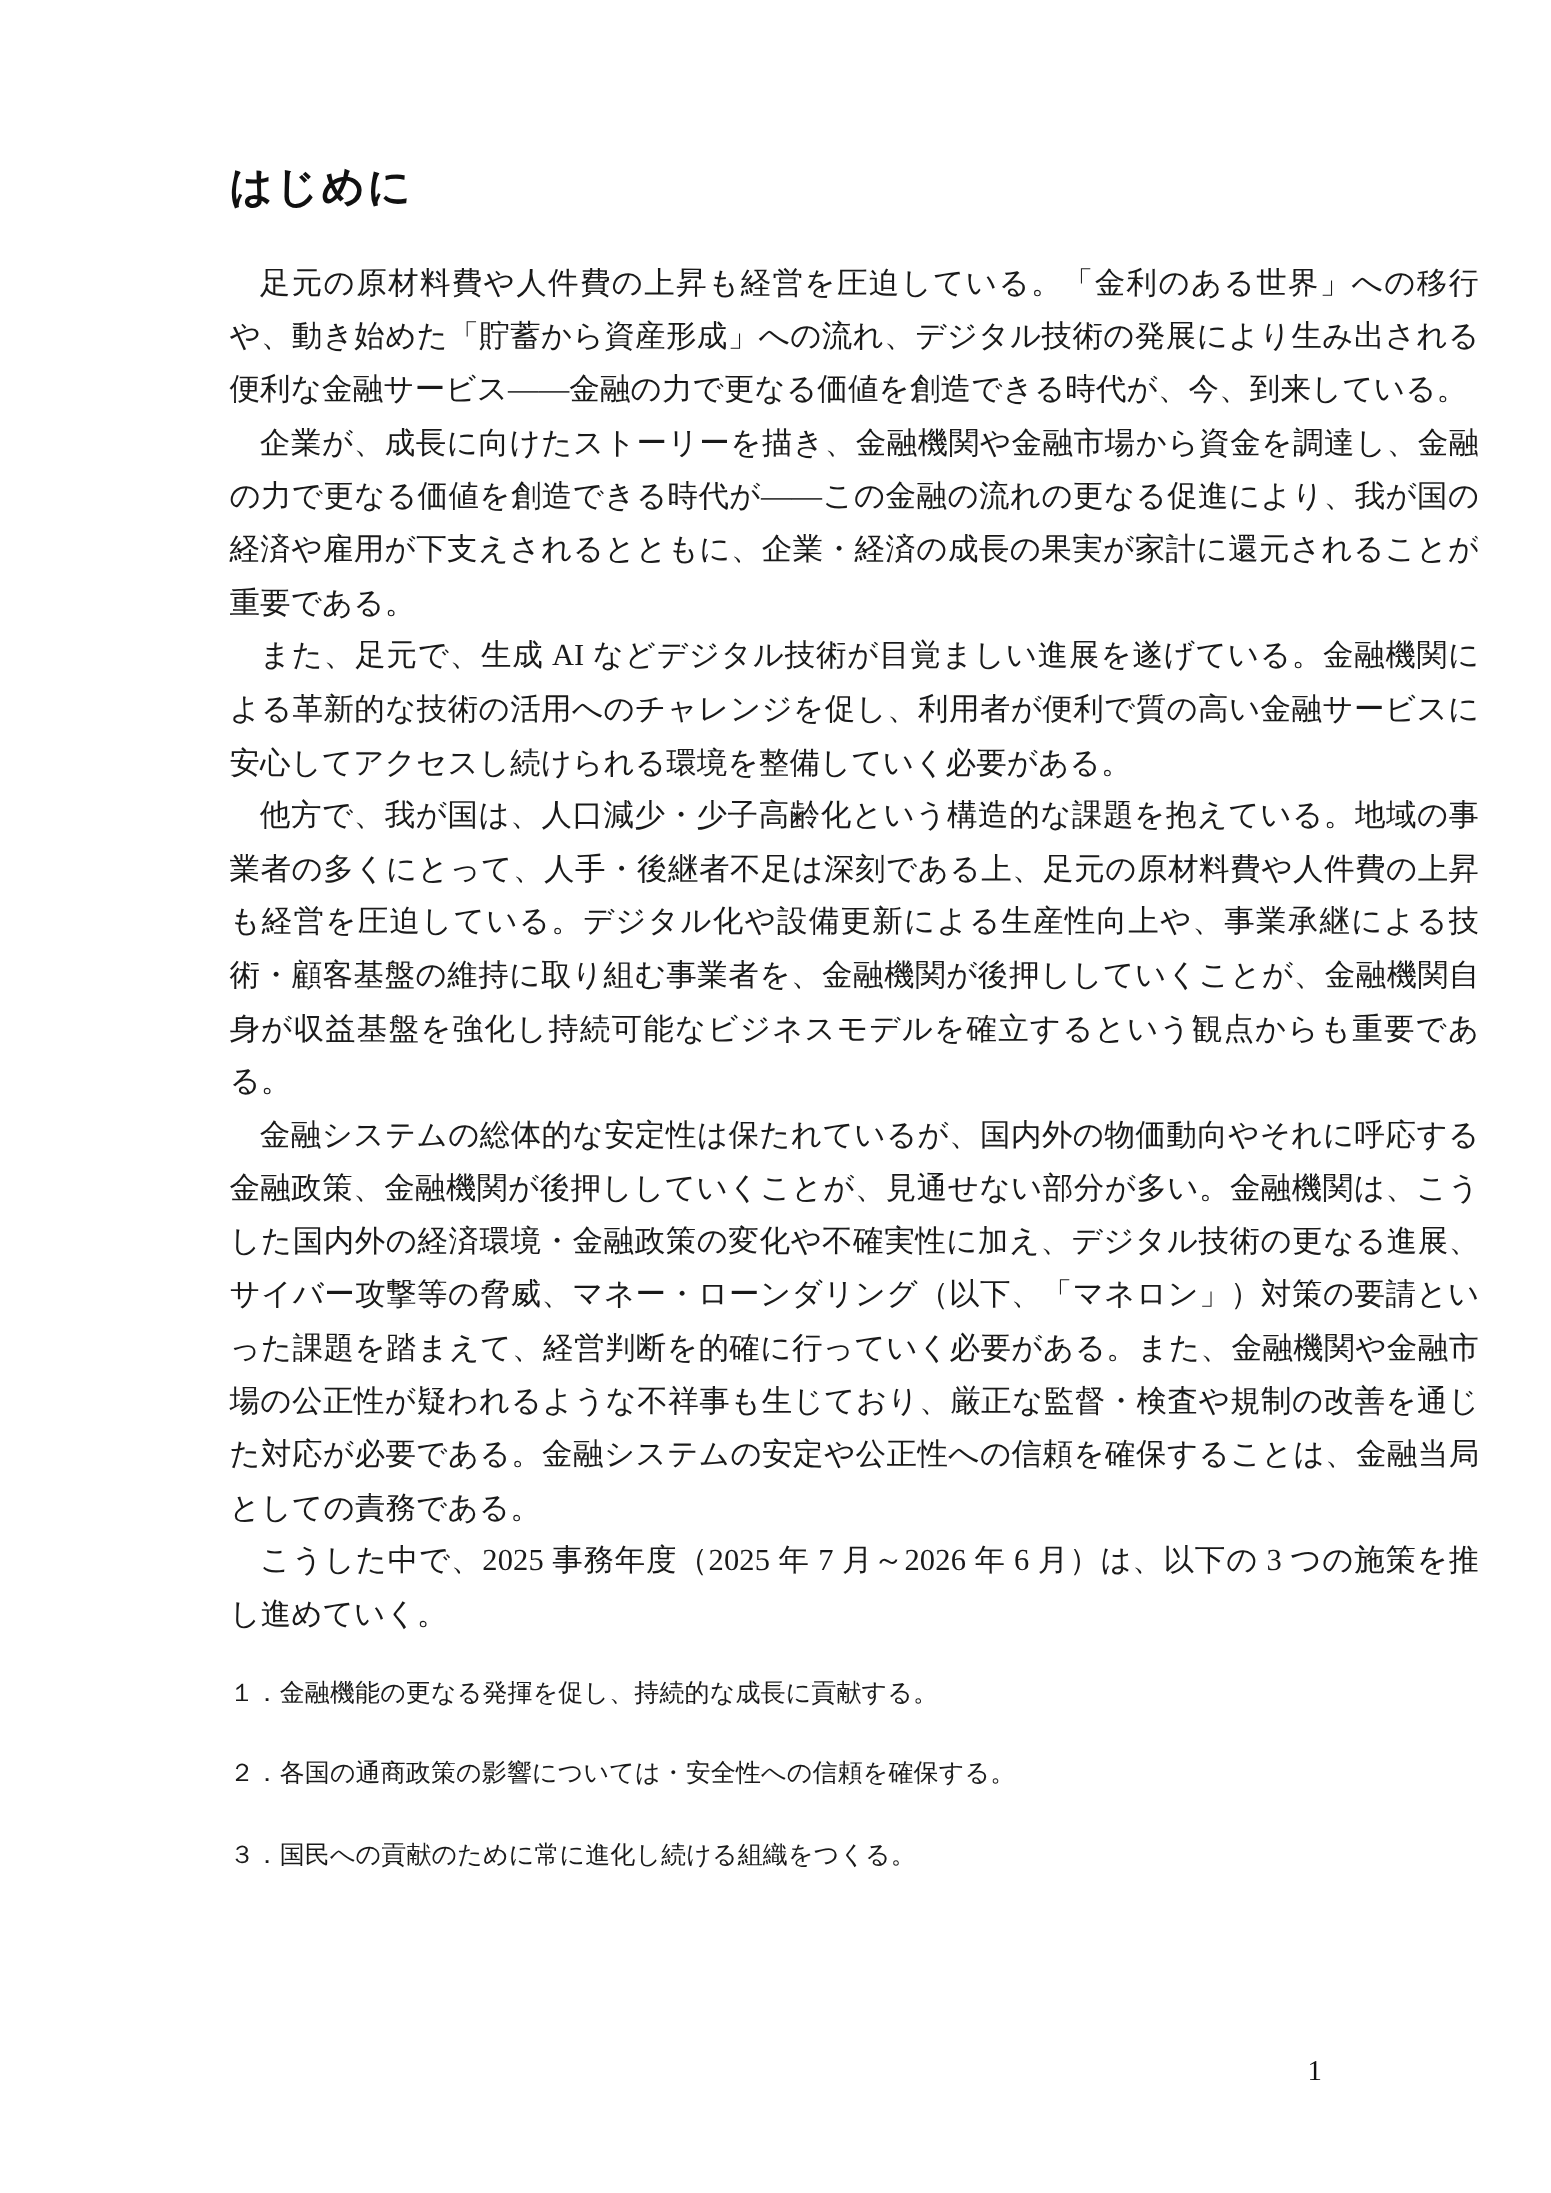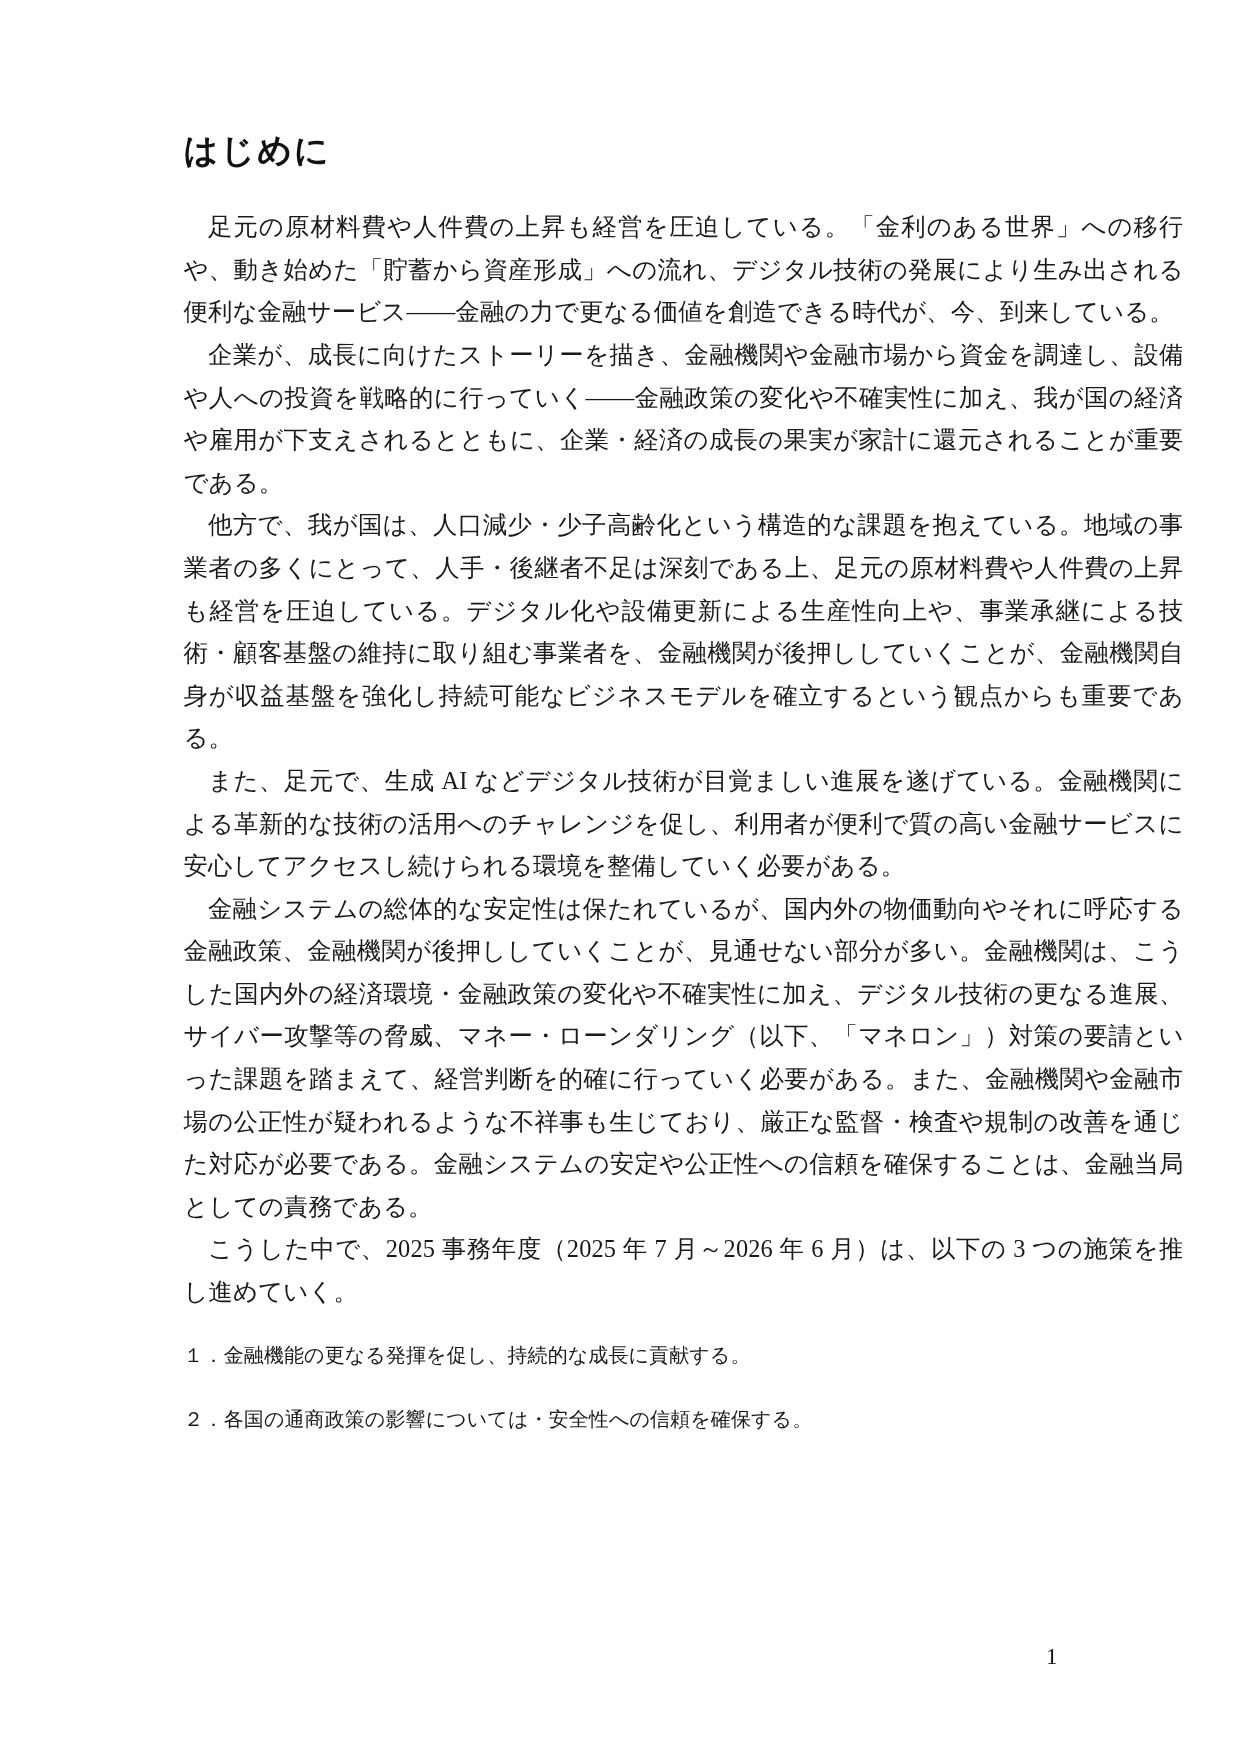--- a/index.html
+++ b/index.html
@@ -82,31 +82,34 @@
 </style>
 </head>
 <body>
 
 <div class="page">
   <div class="content">
 
     <h1 class="doc-title">はじめに</h1>
 
     <p class="para">足元の原材料費や人件費の上昇も経営を圧迫している。「金利のある世界」への移行や、動き始めた「貯蓄から資産形成」への流れ、デジタル技術の発展により生み出される便利な金融サービス――金融の力で更なる価値を創造できる時代が、今、到来している。</p>
-    <p class="para">企業が、成長に向けたストーリーを描き、金融機関や金融市場から資金を調達し、設備や人への投資を戦略的に行っていく――金融政策の変化や不確実性に加え、我が国の経済や雇用が下支えされるとともに、企業・経済の成長の果実が家計に還元されることが重要である。</p>
+    <p class="para">企業が、成長に向けたストーリーを描き、金融機関や金融市場から資金を調達し、金融の力で更なる価値を創造できる時代が――この金融の流れの更なる促進により、我が国の経済や雇用が下支えされるとともに、企業・経済の成長の果実が家計に還元されることが重要である。</p>
+    <p class="para">また、足元で、生成 AI などデジタル技術が目覚ましい進展を遂げている。金融機関による革新的な技術の活用へのチャレンジを促し、利用者が便利で質の高い金融サービスに安心してアクセスし続けられる環境を整備していく必要がある。</p>
     <p class="para">他方で、我が国は、人口減少・少子高齢化という構造的な課題を抱えている。地域の事業者の多くにとって、人手・後継者不足は深刻である上、足元の原材料費や人件費の上昇も経営を圧迫している。デジタル化や設備更新による生産性向上や、事業承継による技術・顧客基盤の維持に取り組む事業者を、金融機関が後押ししていくことが、金融機関自身が収益基盤を強化し持続可能なビジネスモデルを確立するという観点からも重要である。</p>
-    <p class="para">また、足元で、生成 AI などデジタル技術が目覚ましい進展を遂げている。金融機関による革新的な技術の活用へのチャレンジを促し、利用者が便利で質の高い金融サービスに安心してアクセスし続けられる環境を整備していく必要がある。</p>
     <p class="para">金融システムの総体的な安定性は保たれているが、国内外の物価動向やそれに呼応する金融政策、金融機関が後押ししていくことが、見通せない部分が多い。金融機関は、こうした国内外の経済環境・金融政策の変化や不確実性に加え、デジタル技術の更なる進展、サイバー攻撃等の脅威、マネー・ローンダリング（以下、「マネロン」）対策の要請といった課題を踏まえて、経営判断を的確に行っていく必要がある。また、金融機関や金融市場の公正性が疑われるような不祥事も生じており、厳正な監督・検査や規制の改善を通じた対応が必要である。金融システムの安定や公正性への信頼を確保することは、金融当局としての責務である。</p>
     <p class="para">こうした中で、2025 事務年度（2025 年 7 月～2026 年 6 月）は、以下の 3 つの施策を推し進めていく。</p>
 
     <ul class="list">
       <li class="list-item">
         <span class="list-marker">１．</span><span class="list-text">金融機能の更なる発揮を促し、持続的な成長に貢献する。</span>
       </li>
       <li class="list-item">
         <span class="list-marker">２．</span><span class="list-text">各国の通商政策の影響については・安全性への信頼を確保する。</span>
       </li>
+      <li class="list-item">
+        <span class="list-marker">３．</span><span class="list-text">国民への貢献のために常に進化し続ける組織をつくる。</span>
+      </li>
     </ul>
 
   </div>
 
   <div class="page-number">1</div>
 </div>
 
 </body></html>

